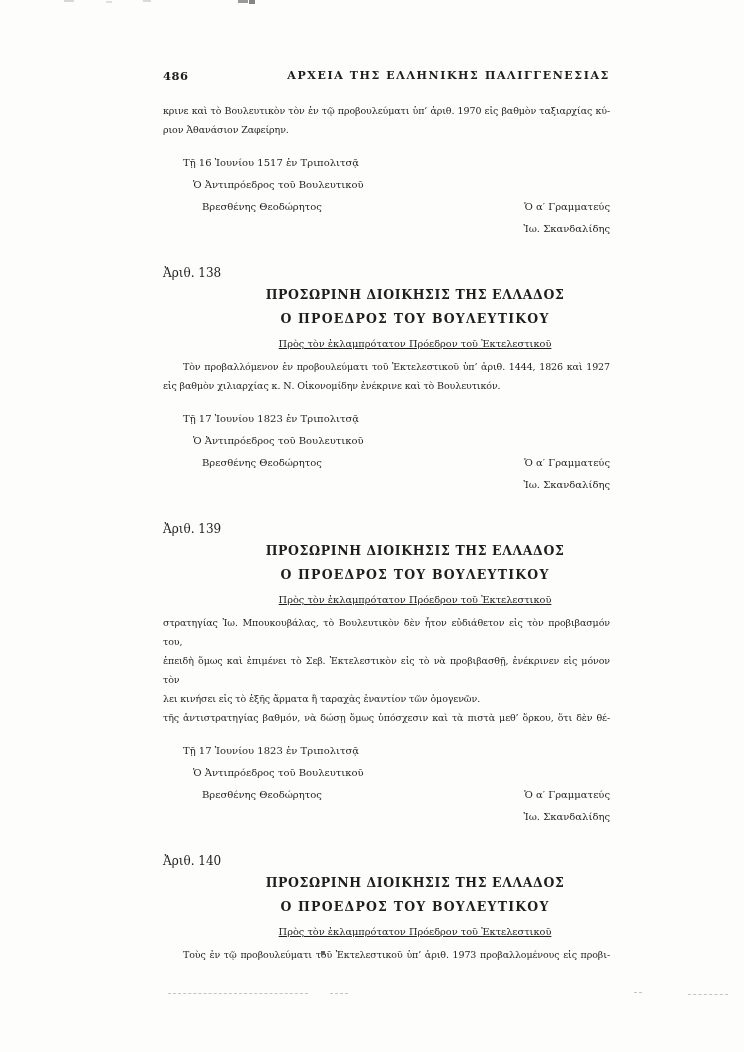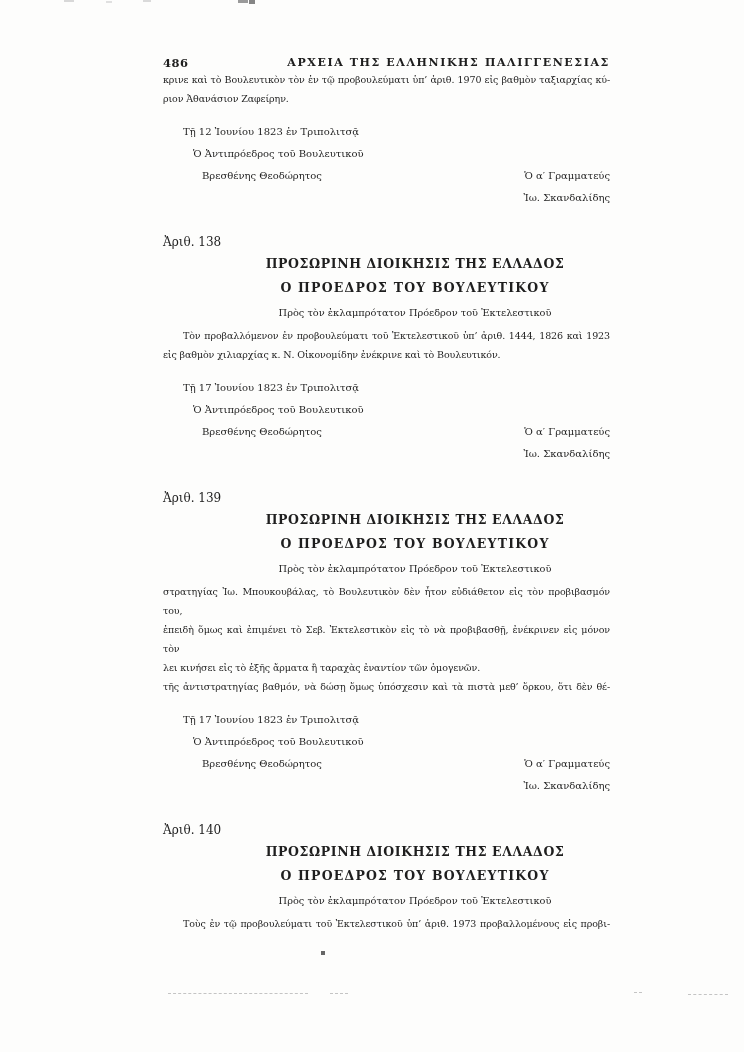--- a/index.html
+++ b/index.html
@@ -2,45 +2,45 @@
 <html><head>
 <meta charset="utf-8">
 <style>
   html,body { margin:0; padding:0; background:#e8e8e8; }
   .page {
     position:relative; width:744px; height:1052px; margin:0 auto;
     background:#fdfdfc; overflow:hidden;
     font-family:"DejaVu Serif","Liberation Serif",serif;
     color:#1e1e1e;
   }
-  .content { position:absolute; left:163px; top:55px; width:447px; }
+  .content { position:absolute; left:163px; top:68px; width:447px; }
 
   .header { position:relative; height:15px; }
   .page-num { position:absolute; left:0; top:1px; font-size:11.5px; font-weight:bold; letter-spacing:0.5px; }
   .run-head { position:absolute; left:57px; right:0; top:1px; text-align:right; font-size:11px; font-weight:bold; letter-spacing:1.6px; white-space:nowrap; }
 
   .centered { margin-left:57px; text-align:center; }
 
-  .para  { margin-top:0; }
+  .para  { margin-top:18px; }
   .line  { font-size:9.5px; line-height:19px; letter-spacing:-0.1px; white-space:normal; }
   .fill  { text-align:justify; text-align-last:justify; }
   .first { text-indent:20px; }
 
   .sig { margin-top:13px; font-size:10px; line-height:22px; }
   .sig .sig-date  { margin-left:20px; }
   .sig .sig-title { margin-left:30px; }
   .sig-row { display:flex; justify-content:space-between; align-items:flex-start; }
   .sig-row .sig-name { margin-left:39px; }
   .sig-right { text-align:right; }
 
   section.decree { margin-top:26px; }
   .arith { font-size:12px; }
   .h1 { margin-top:7px;  font-size:12.5px; font-weight:bold; letter-spacing:0.6px; white-space:nowrap; }
   .h2 { margin-top:9px;  font-size:12.5px; font-weight:bold; letter-spacing:1.2px; white-space:nowrap; }
-  .salutation { margin-top:12px; font-size:9.8px; }
+  .salutation { margin-top:12px; font-size:9.8px;text-decoration:underline; }
   section .para { margin-top:8px; }
 
   .artifact { position:absolute; }
   .dash { border-top:1px dashed #c4c4c4; height:0; }
   .speck { background:#666; }
 </style>
 </head>
 <body>
 
 <div class="page">
@@ -57,38 +57,38 @@
       <span class="page-num">486</span>
       <span class="run-head">ΑΡΧΕΙΑ ΤΗΣ ΕΛΛΗΝΙΚΗΣ ΠΑΛΙΓΓΕΝΕΣΙΑΣ</span>
     </div>
 
     <div class="para">
       <div class="line fill">κρινε καὶ τὸ Βουλευτικὸν τὸν ἐν τῷ προβουλεύματι ὑπ’ ἀριθ. 1970 εἰς βαθμὸν ταξιαρχίας κύ-</div>
       <div class="line">ριον Ἀθανάσιον Ζαφείρην.</div>
     </div>
 
     <div class="sig">
-      <div class="sig-date">Τῇ 12 Ἰουνίου 1823 ἐν Τριπολιτσᾷ</div>
+      <div class="sig-date">Τῇ 16 Ἰουνίου 1517 ἐν Τριπολιτσᾷ</div>
       <div class="sig-title">Ὁ Ἀντιπρόεδρος τοῦ Βουλευτικοῦ</div>
       <div class="sig-row">
         <div class="sig-name">Βρεσθένης Θεοδώρητος</div>
         <div class="sig-right">
           <div>Ὁ α′ Γραμματεύς</div>
           <div>Ἰω. Σκανδαλίδης</div>
         </div>
       </div>
     </div>
 
     <section class="decree">
       <div class="arith">Ἀριθ. 138</div>
       <div class="h1 centered">ΠΡΟΣΩΡΙΝΗ ΔΙΟΙΚΗΣΙΣ ΤΗΣ ΕΛΛΑΔΟΣ</div>
       <div class="h2 centered">Ο ΠΡΟΕΔΡΟΣ ΤΟΥ ΒΟΥΛΕΥΤΙΚΟΥ</div>
       <div class="salutation centered">Πρὸς τὸν ἐκλαμπρότατον Πρόεδρον τοῦ Ἐκτελεστικοῦ</div>
       <div class="para">
-        <div class="line fill first">Τὸν προβαλλόμενον ἐν προβουλεύματι τοῦ Ἐκτελεστικοῦ ὑπ’ ἀριθ. 1444, 1826 καὶ 1923</div>
+        <div class="line fill first">Τὸν προβαλλόμενον ἐν προβουλεύματι τοῦ Ἐκτελεστικοῦ ὑπ’ ἀριθ. 1444, 1826 καὶ 1927</div>
         <div class="line">εἰς βαθμὸν χιλιαρχίας κ. Ν. Οἰκονομίδην ἐνέκρινε καὶ τὸ Βουλευτικόν.</div>
       </div>
       <div class="sig">
         <div class="sig-date">Τῇ 17 Ἰουνίου 1823 ἐν Τριπολιτσᾷ</div>
         <div class="sig-title">Ὁ Ἀντιπρόεδρος τοῦ Βουλευτικοῦ</div>
         <div class="sig-row">
           <div class="sig-name">Βρεσθένης Θεοδώρητος</div>
           <div class="sig-right">
             <div>Ὁ α′ Γραμματεύς</div>
             <div>Ἰω. Σκανδαλίδης</div>

